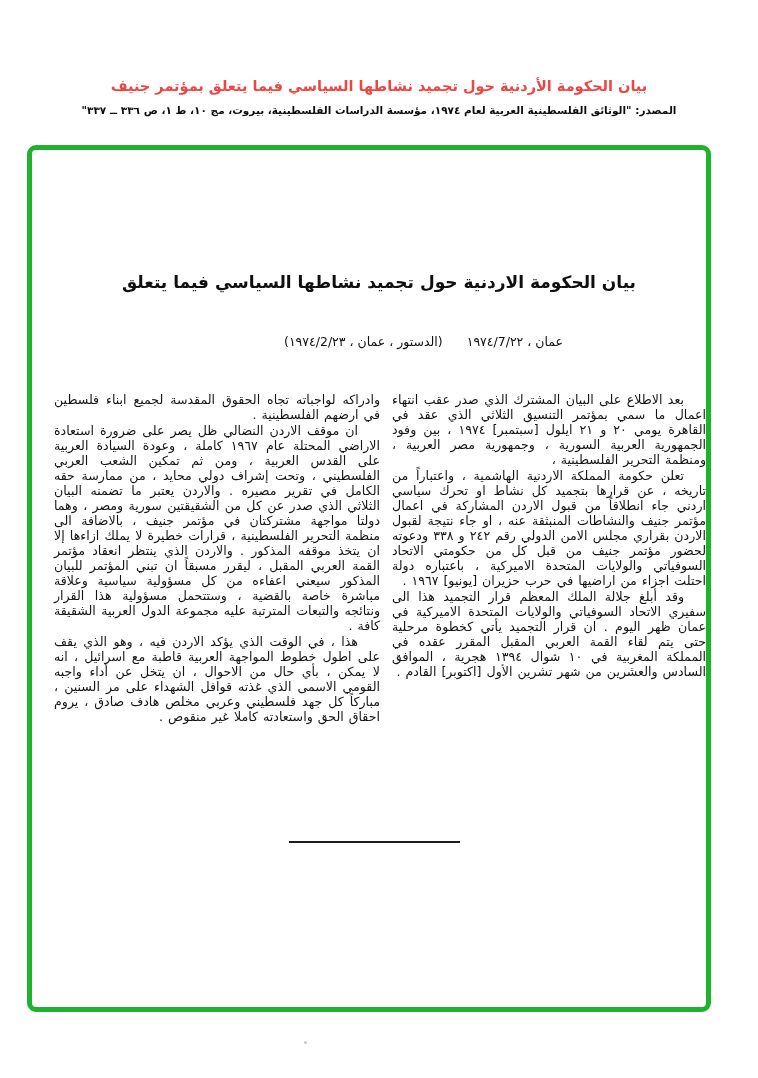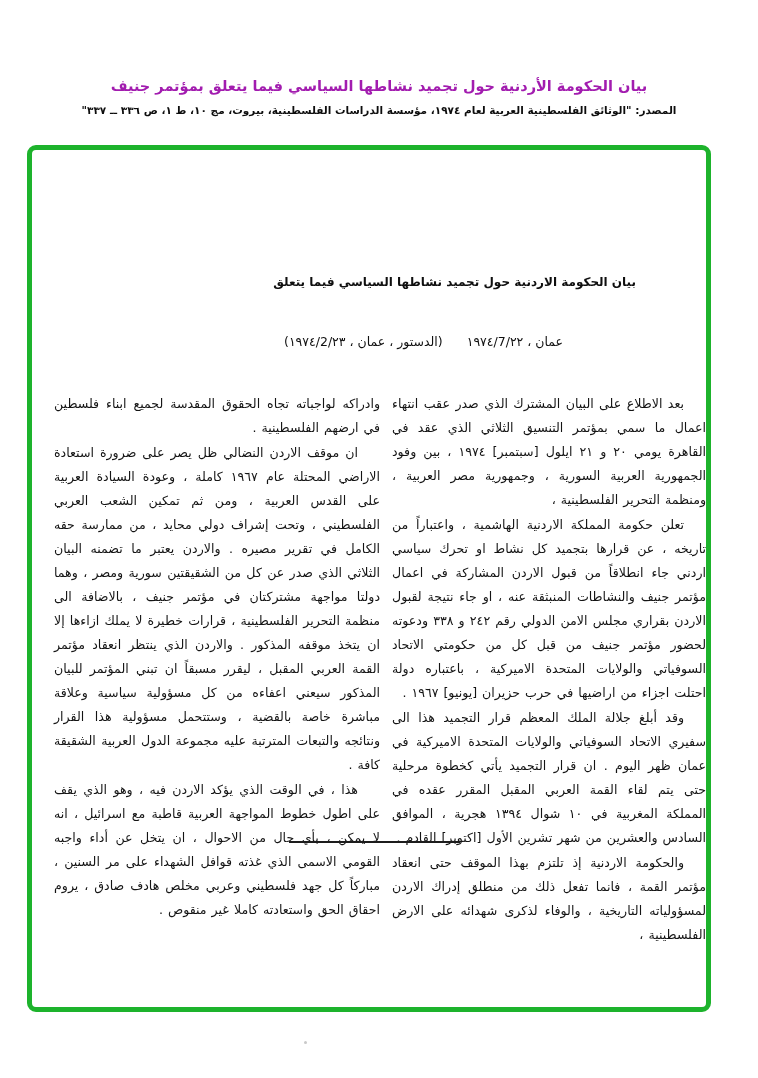--- a/index.html
+++ b/index.html
@@ -10,59 +10,59 @@
     overflow: hidden;
     font-family: "DejaVu Sans", sans-serif;
     color: #141414;
   }
   .page { position: relative; width: 758px; height: 1078px; }
 
   
   .header { position: absolute; top: 76px; left: 0; width: 758px; text-align: center; direction: rtl; }
   .header .main-title {
     font-size: 14.5px; font-weight: bold; line-height: 20px;
-    letter-spacing: 0; color: #a21caf;
+    letter-spacing: 0; color: #ef4444;
   }
   .header .source-line {
     margin-top: 7px;
     font-size: 10.5px; font-weight: bold; line-height: 14px; color: #0d0d0d;
   }
 
   
   .frame {
     position: absolute;
     left: 27px; top: 145px;
     width: 684px; height: 867px;
     border: 5px solid #1db32c;
     border-radius: 9px;
     background: #ffffff;
   }
 
   
   .doc-title {
     position: absolute; top: 120px; right: 70px;
     direction: rtl; text-align: right;
-    font-weight: bold; font-size: 12px; line-height: 24px;
+    font-weight: bold; font-size: 17px; line-height: 24px;
     white-space: nowrap; color: #0f0f0f;
   }
   .doc-title .t2 { padding-right: 216px; }
 
   
   .dateline {
     position: absolute; top: 184px; right: 143px;
     direction: rtl; display: flex; gap: 24px;
     font-size: 12.5px; white-space: nowrap; color: #101010;
   }
 
   
   .columns {
     position: absolute; top: 242px; left: 21px; right: 0;
     display: flex; direction: rtl; gap: 12px;
   }
-  .col { font-size: 12.6px; line-height: 24px; color: #141414; }
+  .col { font-size: 12.6px; line-height: 15px; color: #141414; }
   .col-first  { width: 314px; }
   .col-second { width: 326px; }
   .col p {
     margin: 0 0 1px 0;
     direction: rtl;
     text-align: justify;
     text-indent: 22px;
     word-spacing: 1px;
   }
   .col p.no-indent { text-indent: 0; }
@@ -96,21 +96,20 @@
     <div class="dateline">
       <span>عمان ، ١٩٧٤/7/٢٢</span>
       <span>(الدستور ، عمان ، ١٩٧٤/2/٢٣)</span>
     </div>
 
     <div class="columns">
       <div class="col col-first">
         <p>بعد الاطلاع على البيان المشترك الذي صدر عقب انتهاء اعمال ما سمي بمؤتمر التنسيق الثلاثي الذي عقد في القاهرة يومي ٢٠ و ٢١ ايلول [سبتمبر] ١٩٧٤ ، بين وفود الجمهورية العربية السورية ، وجمهورية مصر العربية ، ومنظمة التحرير الفلسطينية ،</p>
         <p>تعلن حكومة المملكة الاردنية الهاشمية ، واعتباراً من تاريخه ، عن قرارها بتجميد كل نشاط او تحرك سياسي اردني جاء انطلاقاً من قبول الاردن المشاركة في اعمال مؤتمر جنيف والنشاطات المنبثقة عنه ، او جاء نتيجة لقبول الاردن بقراري مجلس الامن الدولي رقم ٢٤٢ و ٣٣٨ ودعوته لحضور مؤتمر جنيف من قبل كل من حكومتي الاتحاد السوفياتي والولايات المتحدة الاميركية ، باعتباره دولة احتلت اجزاء من اراضيها في حرب حزيران [يونيو] ١٩٦٧ .</p>
         <p>وقد أبلغ جلالة الملك المعظم قرار التجميد هذا الى سفيري الاتحاد السوفياتي والولايات المتحدة الاميركية في عمان ظهر اليوم . ان قرار التجميد يأتي كخطوة مرحلية حتى يتم لقاء القمة العربي المقبل المقرر عقده في المملكة المغربية في ١٠ شوال ١٣٩٤ هجرية ، الموافق السادس والعشرين من شهر تشرين الأول [اكتوبر] القادم .</p>
-        <p>والحكومة الاردنية إذ تلتزم بهذا الموقف حتى انعقاد مؤتمر القمة ، فانما تفعل ذلك من منطلق إدراك الاردن لمسؤولياته التاريخية ، والوفاء لذكرى شهدائه على الارض الفلسطينية ،</p>
       </div>
       <div class="col col-second">
         <p class="no-indent">وادراكه لواجباته تجاه الحقوق المقدسة لجميع ابناء فلسطين في ارضهم الفلسطينية .</p>
         <p>ان موقف الاردن النضالي ظل يصر على ضرورة استعادة الاراضي المحتلة عام ١٩٦٧ كاملة ، وعودة السيادة العربية على القدس العربية ، ومن ثم تمكين الشعب العربي الفلسطيني ، وتحت إشراف دولي محايد ، من ممارسة حقه الكامل في تقرير مصيره . والاردن يعتبر ما تضمنه البيان الثلاثي الذي صدر عن كل من الشقيقتين سورية ومصر ، وهما دولتا مواجهة مشتركتان في مؤتمر جنيف ، بالاضافة الى منظمة التحرير الفلسطينية ، قرارات خطيرة لا يملك ازاءها إلا ان يتخذ موقفه المذكور . والاردن الذي ينتظر انعقاد مؤتمر القمة العربي المقبل ، ليقرر مسبقاً ان تبني المؤتمر للبيان المذكور سيعني اعفاءه من كل مسؤولية سياسية وعلاقة مباشرة خاصة بالقضية ، وستتحمل مسؤولية هذا القرار ونتائجه والتبعات المترتبة عليه مجموعة الدول العربية الشقيقة كافة .</p>
         <p>هذا ، في الوقت الذي يؤكد الاردن فيه ، وهو الذي يقف على اطول خطوط المواجهة العربية قاطبة مع اسرائيل ، انه لا يمكن ، بأي حال من الاحوال ، ان يتخل عن أداء واجبه القومي الاسمى الذي غذته قوافل الشهداء على مر السنين ، مباركاً كل جهد فلسطيني وعربي مخلص هادف صادق ، يروم احقاق الحق واستعادته كاملا غير منقوص .</p>
       </div>
     </div>
 
     <div class="divider"></div>
 

